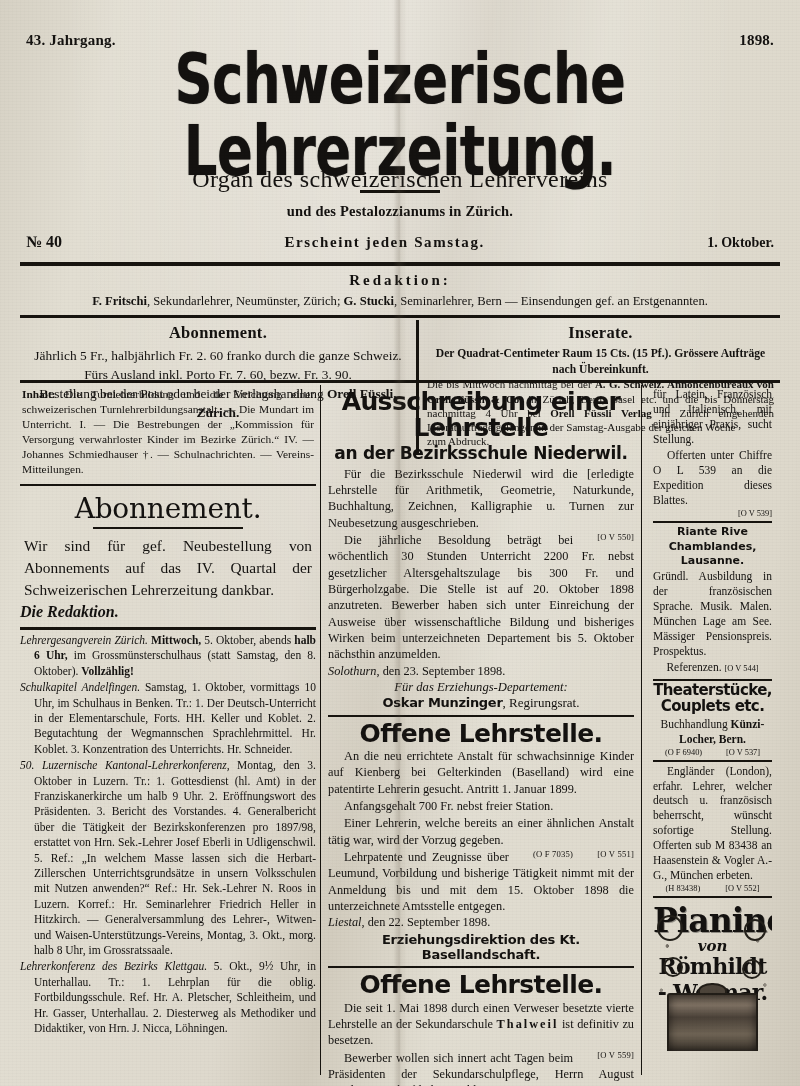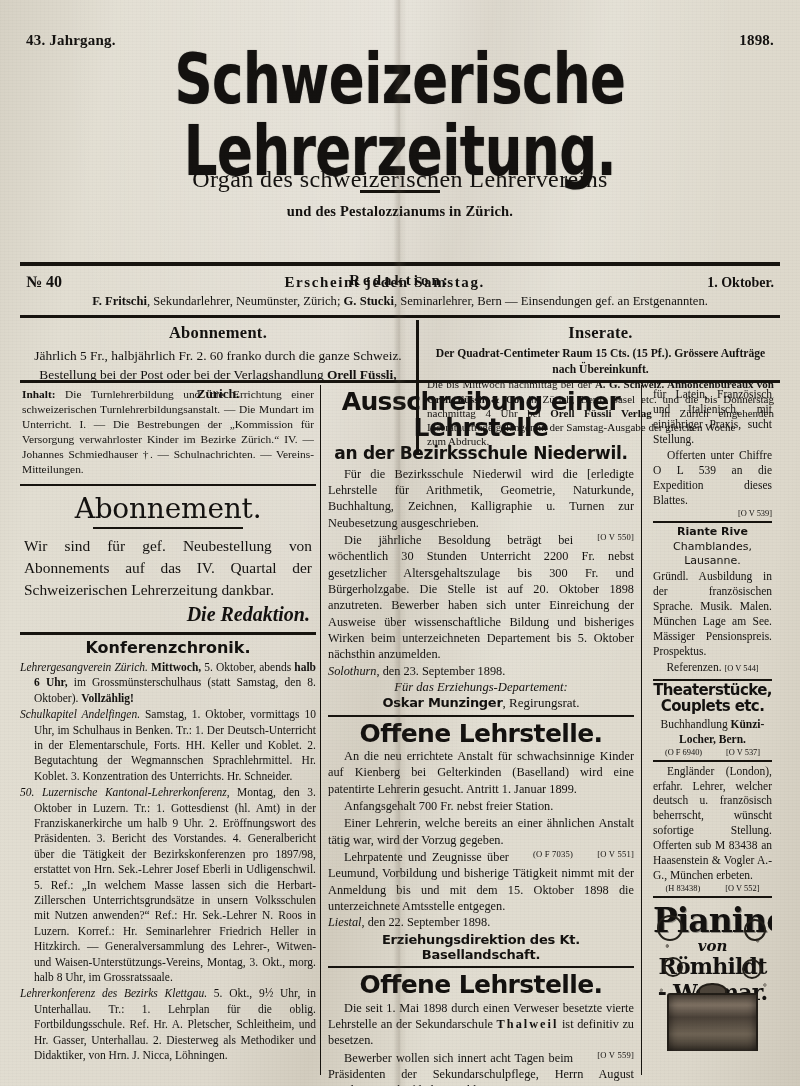--- a/index.html
+++ b/index.html
@@ -32,21 +32,21 @@
     font-weight:bold;font-size:53px;line-height:1.04;letter-spacing:-0.5px;
     transform:scaleY(1.30);transform-origin:50% 50%;
     text-shadow:0 0 1px rgba(0,0,0,.45);
   }
   .hairline{width:80px;height:3px;background:#17140f;margin:20px auto 0;}
   .organ{position:absolute;top:166px;left:0;right:0;text-align:center;
     font-size:24px;letter-spacing:.4px;}
   .organ2{position:absolute;top:203px;left:0;right:0;text-align:center;
     font-size:14.5px;font-weight:bold;letter-spacing:.2px;}
   .issuerow{position:absolute;top:233px;left:26px;right:26px;display:flex;align-items:baseline;justify-content:space-between;
-    font-size:14px;font-weight:bold;margin-top:40px;}
+    font-size:14px;font-weight:bold;}
   .issuerow .mid{font-size:15px;letter-spacing:1.6px;}
   .issuerow .no{font-size:16px;}
 
   .barA{position:absolute;top:262px;left:20px;right:20px;border-top:4px solid #17140f;}
   .redhead{position:absolute;top:272px;left:0;right:0;text-align:center;
     font-weight:bold;font-size:15px;letter-spacing:3px;}
   .redbody{position:absolute;top:294px;left:30px;right:30px;text-align:center;font-size:12.6px;}
   .redbody b{font-weight:bold;}
   .barB{position:absolute;top:315px;left:20px;right:20px;border-top:3px solid #17140f;}
 
@@ -69,21 +69,21 @@
   .col2{width:306px;border-left:1px solid #17140f;border-right:1px solid #17140f;padding:0 7px;margin:0 4px;}
   .col3{flex:1;padding-left:7px;}
 
   
   .inhalt{font-size:11.4px;line-height:1.32;text-align:justify;padding:2px 2px 4px;}
   .inhalt b{font-weight:bold;}
   .sep1{border-top:2px solid #17140f;margin:3px 0 0;}
   .abo-h{font-family:"DejaVu Serif",serif;font-size:28px;text-align:center;margin:6px 0 2px;letter-spacing:-.2px;}
   .abo-ul{width:150px;height:2px;background:#17140f;margin:0 auto 6px;}
   .abo-t{font-size:15.4px;line-height:1.42;text-align:justify;padding:0 4px;}
-  .abo-sig{font-style:italic;font-weight:bold;font-size:20px;text-align:right;padding:2px 6px 4px 0;}
+  .abo-sig{font-style:italic;font-weight:bold;font-size:16px;padding:2px 6px 4px 0;}
   .sep2{border-top:3px solid #17140f;margin:2px 0 3px;}
   .kf-h{font-family:"DejaVu Sans",sans-serif;font-weight:bold;font-size:16px;text-align:center;margin:2px 0 3px;}
   .kf{font-size:11.5px;line-height:1.34;text-align:justify;}
   .kf p{margin:0 0 1px;text-indent:-14px;padding-left:14px;}
   .kf i{font-style:italic;}
   .kf b{font-weight:bold;}
 
   
   .ad{padding:3px 0 4px;}
   .ad + .ad{border-top:2px solid #17140f;}
@@ -167,20 +167,21 @@
   <div class="redhead">Redaktion:</div>
   <div class="redbody">
     <b>F. Fritschi</b><span>, Sekundarlehrer, Neumünster, Zürich; </span><b>G. Stucki</b><span>, Seminarlehrer, Bern — Einsendungen gef. an Erstgenannten.</span>
   </div>
   <div class="barB"></div>
 
   <div class="ai">
     <div class="col left">
       <h3>Abonnement.</h3>
       <div class="l1">Jährlich 5 Fr., halbjährlich Fr. 2. 60 franko durch die ganze Schweiz.</div>
+      <div class="l1">Fürs Ausland inkl. Porto Fr. 7. 60, bezw. Fr. 3. 90.</div>
       <div class="l1">
         <span>Bestellung bei der Post oder bei der Verlagshandlung </span><b>Orell Füssli, Zürich.</b>
       </div>
     </div>
     <div class="col right">
       <h3>Inserate.</h3>
       <div class="r1">Der Quadrat-Centimeter Raum 15 Cts. (15 Pf.). Grössere Aufträge nach Übereinkunft.</div>
       <div class="r2">
         <span>Die bis Mittwoch nachmittag bei der </span><b>A. G. Schweiz. Annoncenbureaux von Orell Füssli &amp; Co.</b><span> in Zürich, Bern, Basel etc. und die bis Donnerstag nachmittag 4 Uhr bei </span><b>Orell Füssli Verlag</b><span> in Zürich eingehenden Inserataufträge gelangen in der Samstag-Ausgabe der gleichen Woche</span>
         <span class="ctr">zum Abdruck.</span>
@@ -196,21 +197,20 @@
         <b>Inhalt:</b><span> Die Turnlehrerbildung und die Errichtung einer schweizerischen Turnlehrerbildungsanstalt. — Die Mundart im Unterricht. I. — Die Bestrebungen der „Kommission für Versorgung verwahrloster Kinder im Bezirke Zürich.“ IV. — Johannes Schmiedhauser †. — Schulnachrichten. — Vereins-Mitteilungen.</span>
       </div>
       <div class="sep1"></div>
 
       <div class="abo-h">Abonnement.</div>
       <div class="abo-ul"></div>
       <div class="abo-t">Wir sind für gef. Neubestellung von Abonnements auf das IV. Quartal der Schweizerischen Lehrerzeitung dankbar.</div>
       <div class="abo-sig">Die Redaktion.</div>
       <div class="sep2"></div>
 
-      <div class="kf-h">Konferenzchronik.</div>
       <div class="kf">
         <p><i>Lehrergesangverein Zürich.</i><b> Mittwoch,</b><span> 5. Oktober, abends </span><b>halb 6 Uhr,</b><span> im Grossmünsterschulhaus (statt Samstag, den 8. Oktober). </span><b>Vollzählig!</b></p>
         <p><i>Schulkapitel Andelfingen.</i><span> Samstag, 1. Oktober, vormittags 10 Uhr, im Schulhaus in Benken. Tr.: 1. Der Deutsch-Unterricht in der Elementarschule, Forts. HH. Keller und Koblet. 2. Begutachtung der Wegmannschen Sprachlehrmittel. Hr. Koblet. 3. Konzentration des Unterrichts. Hr. Schneider.</span></p>
         <p><i>50. </i><i>Luzernische Kantonal-Lehrerkonferenz,</i><span> Montag, den 3. Oktober in Luzern. Tr.: 1. Gottesdienst (hl. Amt) in der Franziskanerkirche um halb 9 Uhr. 2. Eröffnungswort des Präsidenten. 3. Bericht des Vorstandes. 4. Generalbericht über die Tätigkeit der Bezirkskonferenzen pro 1897/98, erstattet von Hrn. Sek.-Lehrer Josef Eberli in Udligenschwil. 5. Ref.: „In welchem Masse lassen sich die Herbart-Zillerschen Unterrichtsgrundsätze in unsern Volksschulen mit Nutzen anwenden?“ Ref.: Hr. Sek.-Lehrer N. Roos in Luzern. Korref.: Hr. Seminarlehrer Friedrich Heller in Hitzkirch. — Generalversammlung des Lehrer-, Witwen- und Waisen-Unterstützungs-Vereins, Montag, 3. Okt., morg. halb 8 Uhr, im Grossratssaale.</span></p>
         <p><i>Lehrerkonferenz des Bezirks Klettgau.</i><span> 5. Okt., 9½ Uhr, in Unterhallau. Tr.: 1. Lehrplan für die oblig. Fortbildungsschule. Ref. Hr. A. Pletscher, Schleitheim, und Hr. Gasser, Unterhallau. 2. Diesterweg als Methodiker und Didaktiker, von Hrn. J. Nicca, Löhningen.</span></p>
       </div>
 
     </div>
 
     <div class="col2">
@@ -247,21 +247,21 @@
     <div class="col3">
 
       <div class="rad">
         <p>für Latein, Französisch und Italienisch, mit einjähriger Praxis, sucht Stellung.</p>
         <p class="ind">Offerten unter Chiffre O L 539 an die Expedition dieses Blattes.</p>
         <div class="chifright">[O V 539]</div>
       </div>
 
       <div class="rad">
         <p class="c" style="font-weight:bold;font-family:'DejaVu Sans',sans-serif;font-size:11px">Riante Rive</p>
-        <p class="c" style="font-weight:normal;font-family:'DejaVu Sans',sans-serif;font-size:11px">Chamblandes, Lausanne.</p>
+        <p class="c" style="font-weight:bold;font-family:'DejaVu Sans',sans-serif;font-size:11px">Chamblandes, Lausanne.</p>
         <p>Gründl. Ausbildung in der französischen Sprache. Musik. Malen. München Lage am See. Mässiger Pensionspreis. Prospektus.</p>
         <p class="c"><span>Referenzen.</span> <span class="chif">[O V 544]</span></p>
       </div>
 
       <div class="rad">
         <h2 class="s">Theaterstücke, Couplets etc.</h2>
         <p class="c"><span>Buchhandlung </span><b>Künzi-Locher, Bern.</b></p>
         <div class="chifrow">
           <span>(O F 6940)</span>
           <span>[O V 537]</span>

